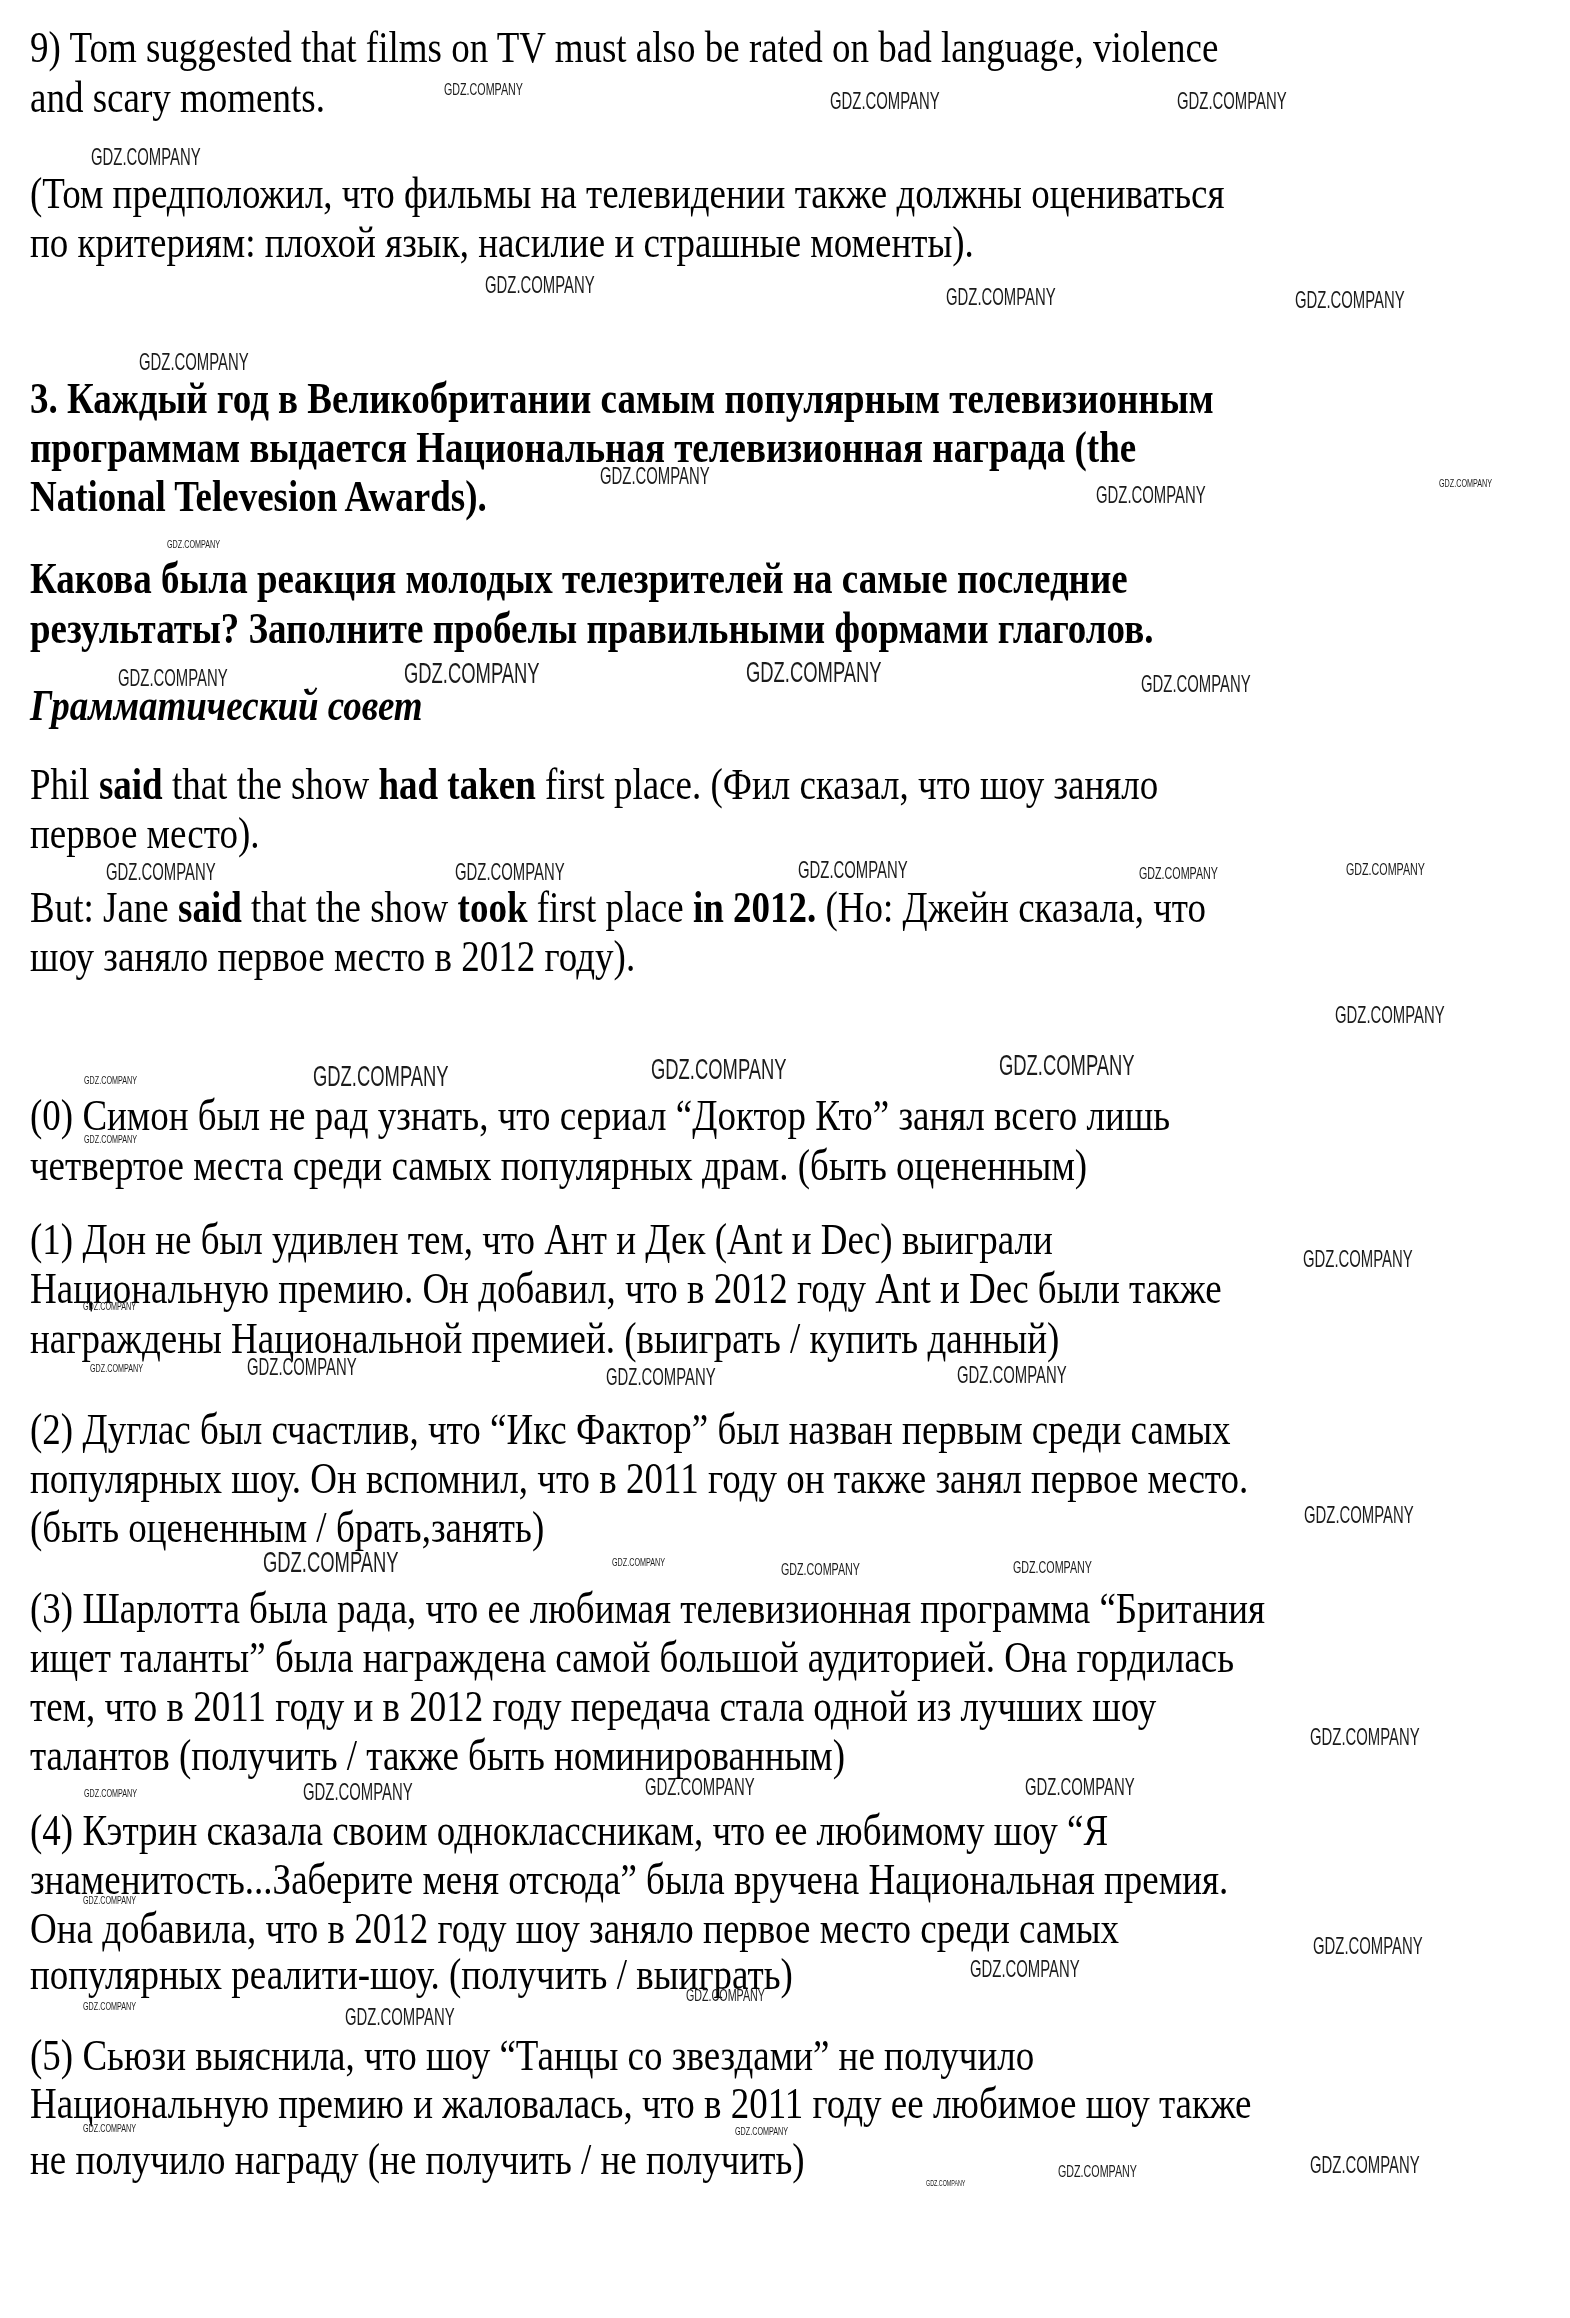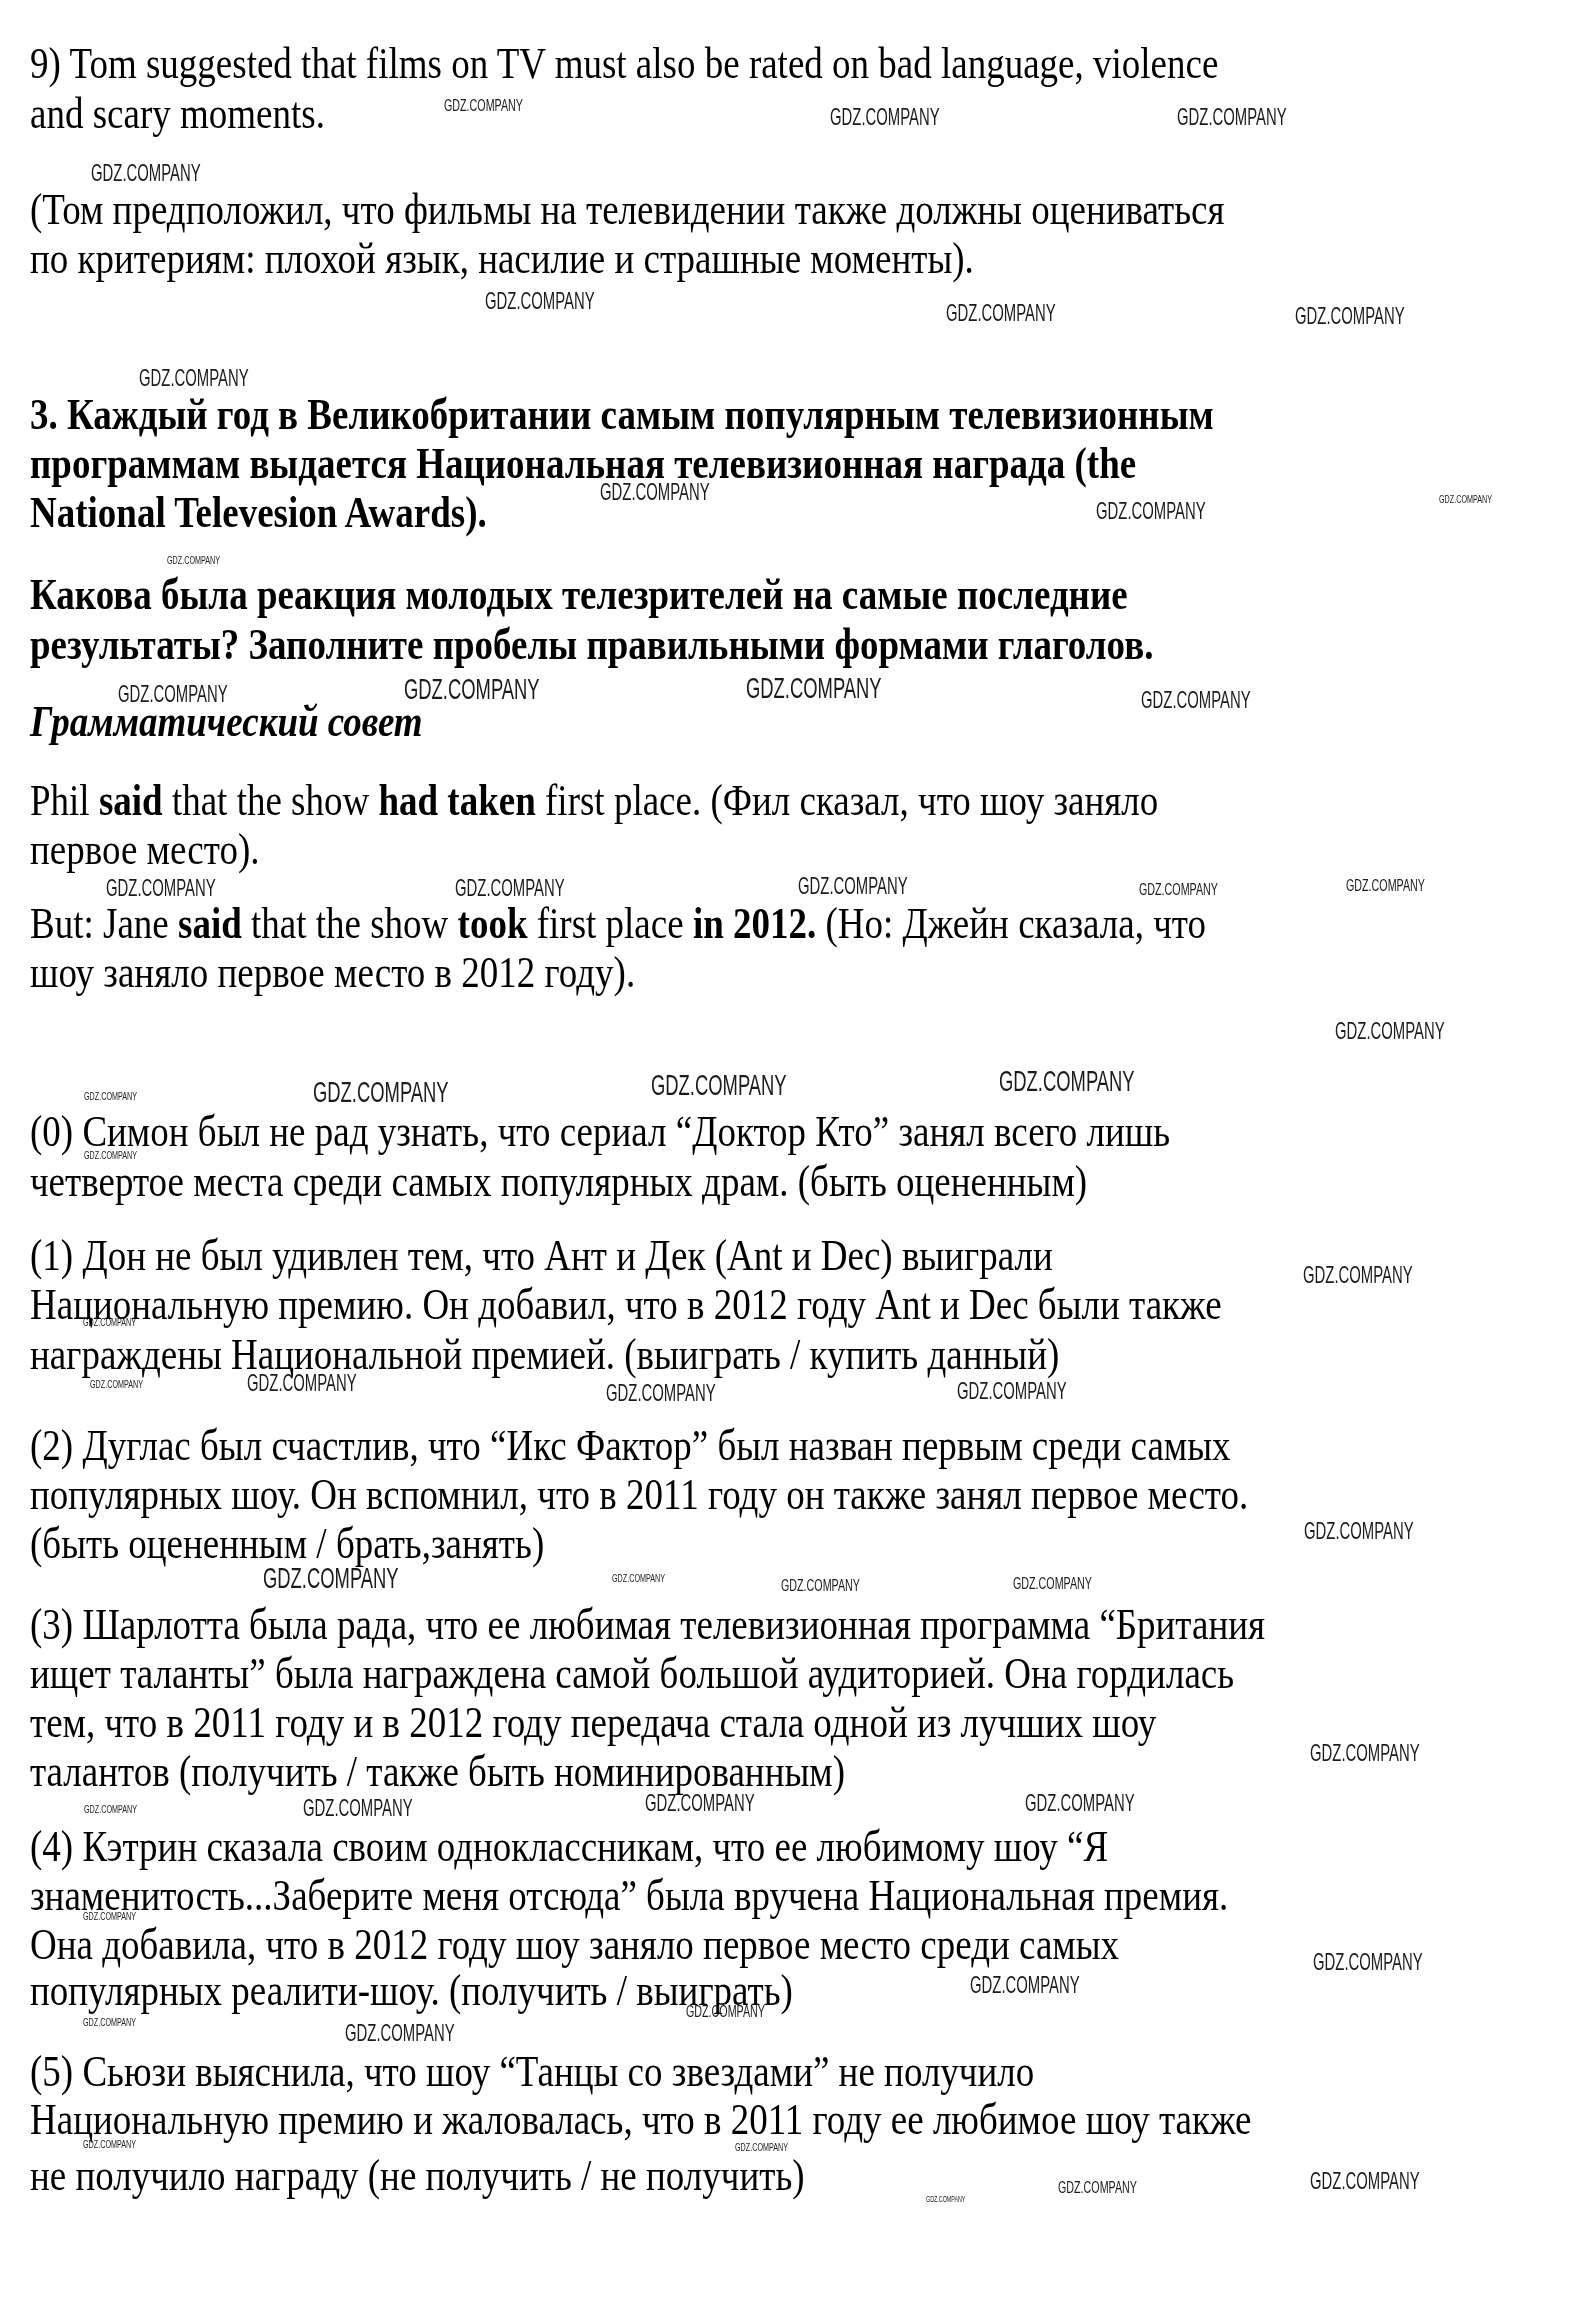--- a/index.html
+++ b/index.html
@@ -1,17 +1,17 @@
 <!DOCTYPE html>
 <html style="font-size:12px"><head>
 <meta charset="utf-8">
 <style>
   html,body{margin:0;padding:0;background:#ffffff;}
   .page{position:relative;width:1571px;height:2227px;background:#fff;overflow:hidden;
-        font-family:"Liberation Serif","DejaVu Serif",serif;color:#000;margin-top:16px;}
+        font-family:"Liberation Serif","DejaVu Serif",serif;color:#000;}
   .ln{position:absolute;left:30px;font-size:37px;white-space:nowrap;
       transform:scale(1,1.18);transform-origin:0 0;}
   .bold{font-weight:700;}
   .ital{font-style:italic;}
   b,.b{font-weight:700;}
   .wm{position:absolute;font-family:"Liberation Sans","DejaVu Sans",sans-serif;
       color:#1b1b1b;white-space:nowrap;transform:scale(.8,1.3);transform-origin:0 0;
       font-weight:400;}
   .wm.l{font-size:23px;}
   .wm.m{font-size:18.6px;}

